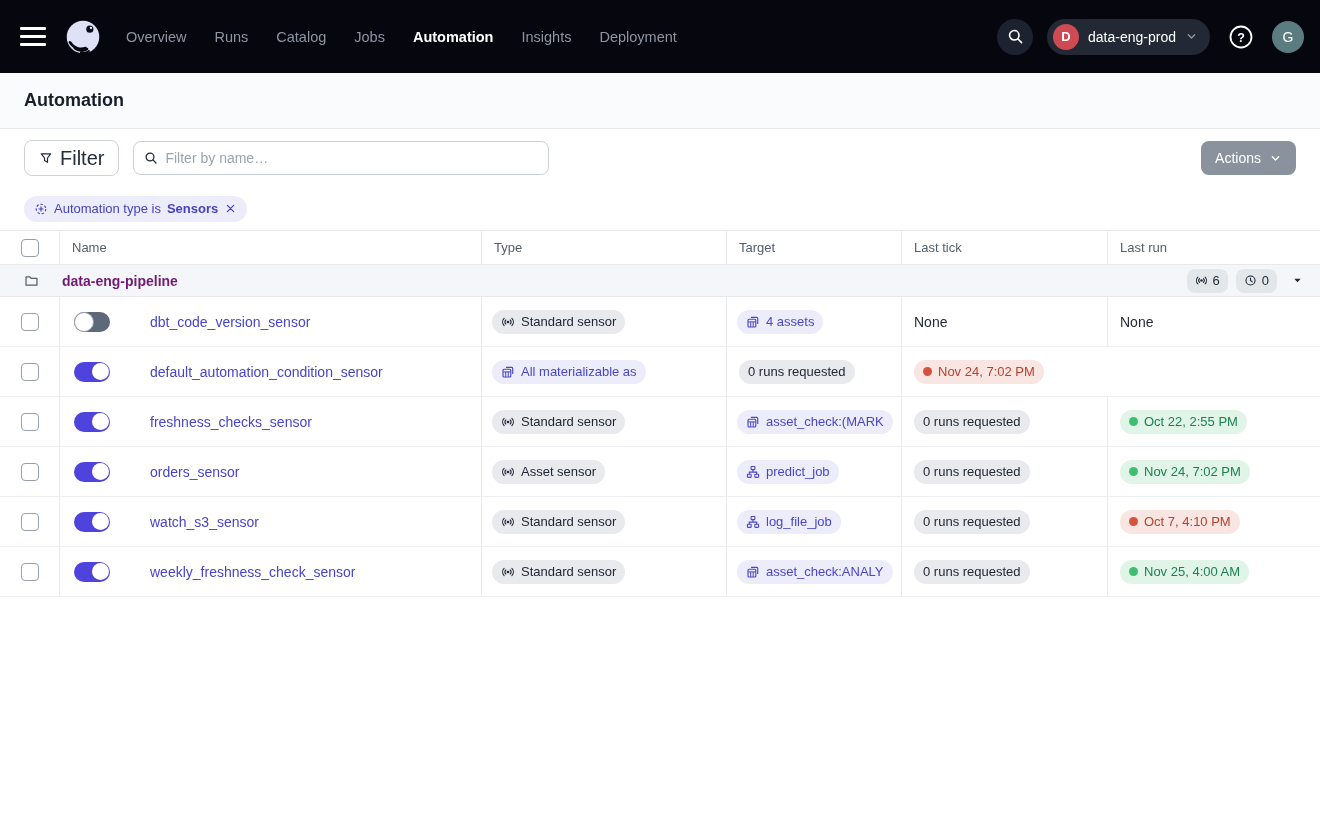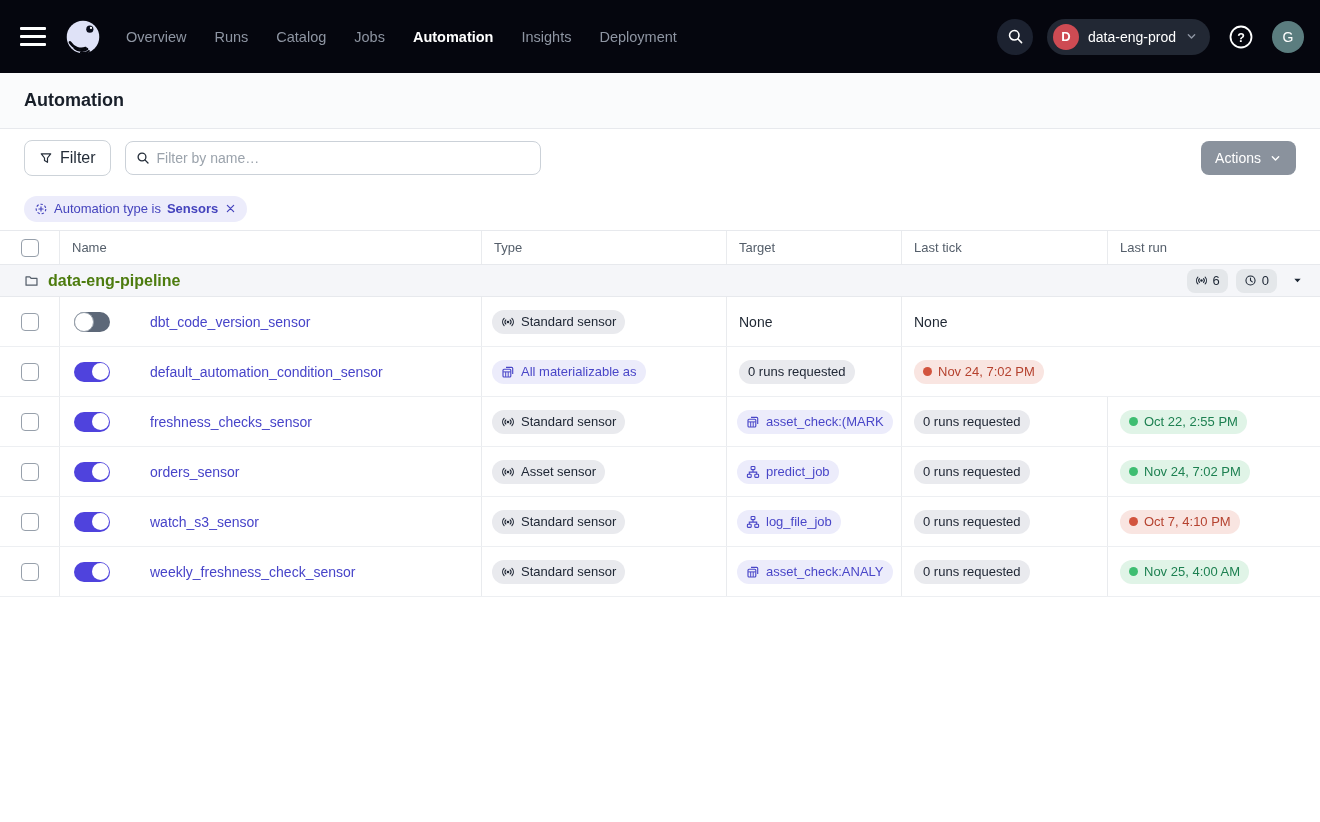--- a/index.html
+++ b/index.html
@@ -20,21 +20,21 @@
   .ws-name { color:#ffffff; font-size:14px; }
   .help-btn { width:34px; height:34px; border-radius:50%; display:flex; align-items:center; justify-content:center; color:#fff; cursor:pointer; }
   .avatar { width:32px; height:32px; border-radius:50%; background:#5b7d7f; color:#fff; font-size:14px; display:flex; align-items:center; justify-content:center; cursor:pointer; }
 
   
   .page-header { height:56px; background:#fafbfc; border-bottom:1px solid #e7e9ed; display:flex; align-items:center; padding:0 24px; }
   .page-title { font-size:18px; font-weight:bold; color:#181f29; }
 
   
   .toolbar { height:58px; display:flex; align-items:center; padding:0 24px; gap:14px; }
-  .filter-btn { height:36px; border:1px solid #cdd3d9; border-radius:8px; background:#fff; display:flex; align-items:center; gap:7px; padding:0 14px; font-size:16px; color:#242d39; cursor:pointer; }
+  .filter-btn { height:36px; border:1px solid #cdd3d9; border-radius:8px; background:#fff; display:flex; align-items:center; gap:7px; padding:0 14px; font-size:20px; color:#242d39; cursor:pointer; }
   .search-box { height:34px; width:416px; border:1px solid #cbd1d8; border-radius:8px; background:#fff; display:flex; align-items:center; gap:7px; padding:0 10px; color:#9ba3ac; }
   .search-box input { border:none; outline:none; flex:1; font-size:14px; font-family:inherit; color:#242d39; background:transparent; }
   .search-box input::placeholder { color:#9ba3ac; }
   .actions-btn { margin-left:auto; height:34px; background:#8a929d; border:none; border-radius:8px; color:#fff; font-size:14px; font-family:inherit; display:flex; align-items:center; gap:8px; padding:0 14px; cursor:pointer; }
 
   
   .chip-row { height:44px; display:flex; align-items:center; padding:0 24px; border-bottom:1px solid #e7e9ed; }
   .filter-chip { height:26px; background:#ececfb; border-radius:13px; display:flex; align-items:center; gap:6px; padding:0 10px; font-size:13px; color:#4443bd; }
   .filter-chip b { font-weight:bold; }
   .chip-x { cursor:pointer; display:flex; align-items:center; }
@@ -42,21 +42,21 @@
   
   .grid-row { display:grid; grid-template-columns:60px 422px 245px 175px 206px 212px; align-items:stretch; }
   .cell { display:flex; align-items:center; border-right:1px solid #e9ebee; overflow:hidden; }
   .cell:last-child { border-right:none; }
   .thead { height:34px; border-bottom:1px solid #e7e9ed; }
   .thead .cell { font-size:13px; color:#545e6a; padding-left:12px; }
   .cell-check { justify-content:center; padding-left:0 !important; }
   .checkbox { width:18px; height:18px; border:1.5px solid #97a0ab; border-radius:4px; background:#fff; cursor:pointer; }
 
   .group-row { height:32px; background:#f5f6f9; display:flex; align-items:center; padding:0 16px 0 24px; border-bottom:1px solid #e7e9ed; }
-  .group-name { font-size:16px; font-weight:bold; color:#4d7c0f; margin-left:9px; }
+  .group-name { font-size:14px; font-weight:bold; color:#701a75; margin-left:23px; }
   .group-right { margin-left:auto; display:flex; align-items:center; gap:8px; }
   .count-badge { height:24px; background:#e4e7ea; border-radius:8px; display:flex; align-items:center; gap:5px; padding:0 8px; font-size:13px; color:#1c2634; }
   .group-caret { margin-left:6px; color:#1c2634; cursor:pointer; display:flex; align-items:center; }
 
   .data-row { height:50px; border-bottom:1px solid #edeff2; }
   .cell-name { padding-left:14px; gap:12px; }
   .row-link { font-size:14px; color:#4744c9; text-decoration:none; cursor:pointer; white-space:nowrap;margin-left:28px; }
   .toggle { width:36px; height:20px; border-radius:10px; position:relative; cursor:pointer; flex:0 0 auto; }
   .toggle.on { background:#4f43dd; }
   .toggle.on .knob { position:absolute; right:1.5px; top:1.5px; width:17px; height:17px; border-radius:50%; background:#fff; }
@@ -267,20 +267,28 @@
       <a class="row-link">dbt_code_version_sensor</a>
     </div>
     <div class="cell cell-type">
       <span class="tag tag-gray">
         <svg class="ic" width="14" height="14" viewBox="0 0 14 14">
             <use href="#i-sensor"></use>
           </svg>
         <span>Standard sensor</span>
       </span>
     </div>
+    <div class="cell cell-target">
+      <span class="tag tag-lav">
+        <svg class="ic" width="14" height="14" viewBox="0 0 14 14">
+            <use href="#i-asset"></use>
+          </svg>
+        <span>4 assets</span>
+      </span>
+    </div>
     <div class="cell cell-tick">
         <span class="plain-val">None</span>
       </div>
     <div class="cell cell-run">
         <span class="plain-val">None</span>
       </div>
   </div>
 
   <div class="grid-row data-row">
     <div class="cell cell-check">

